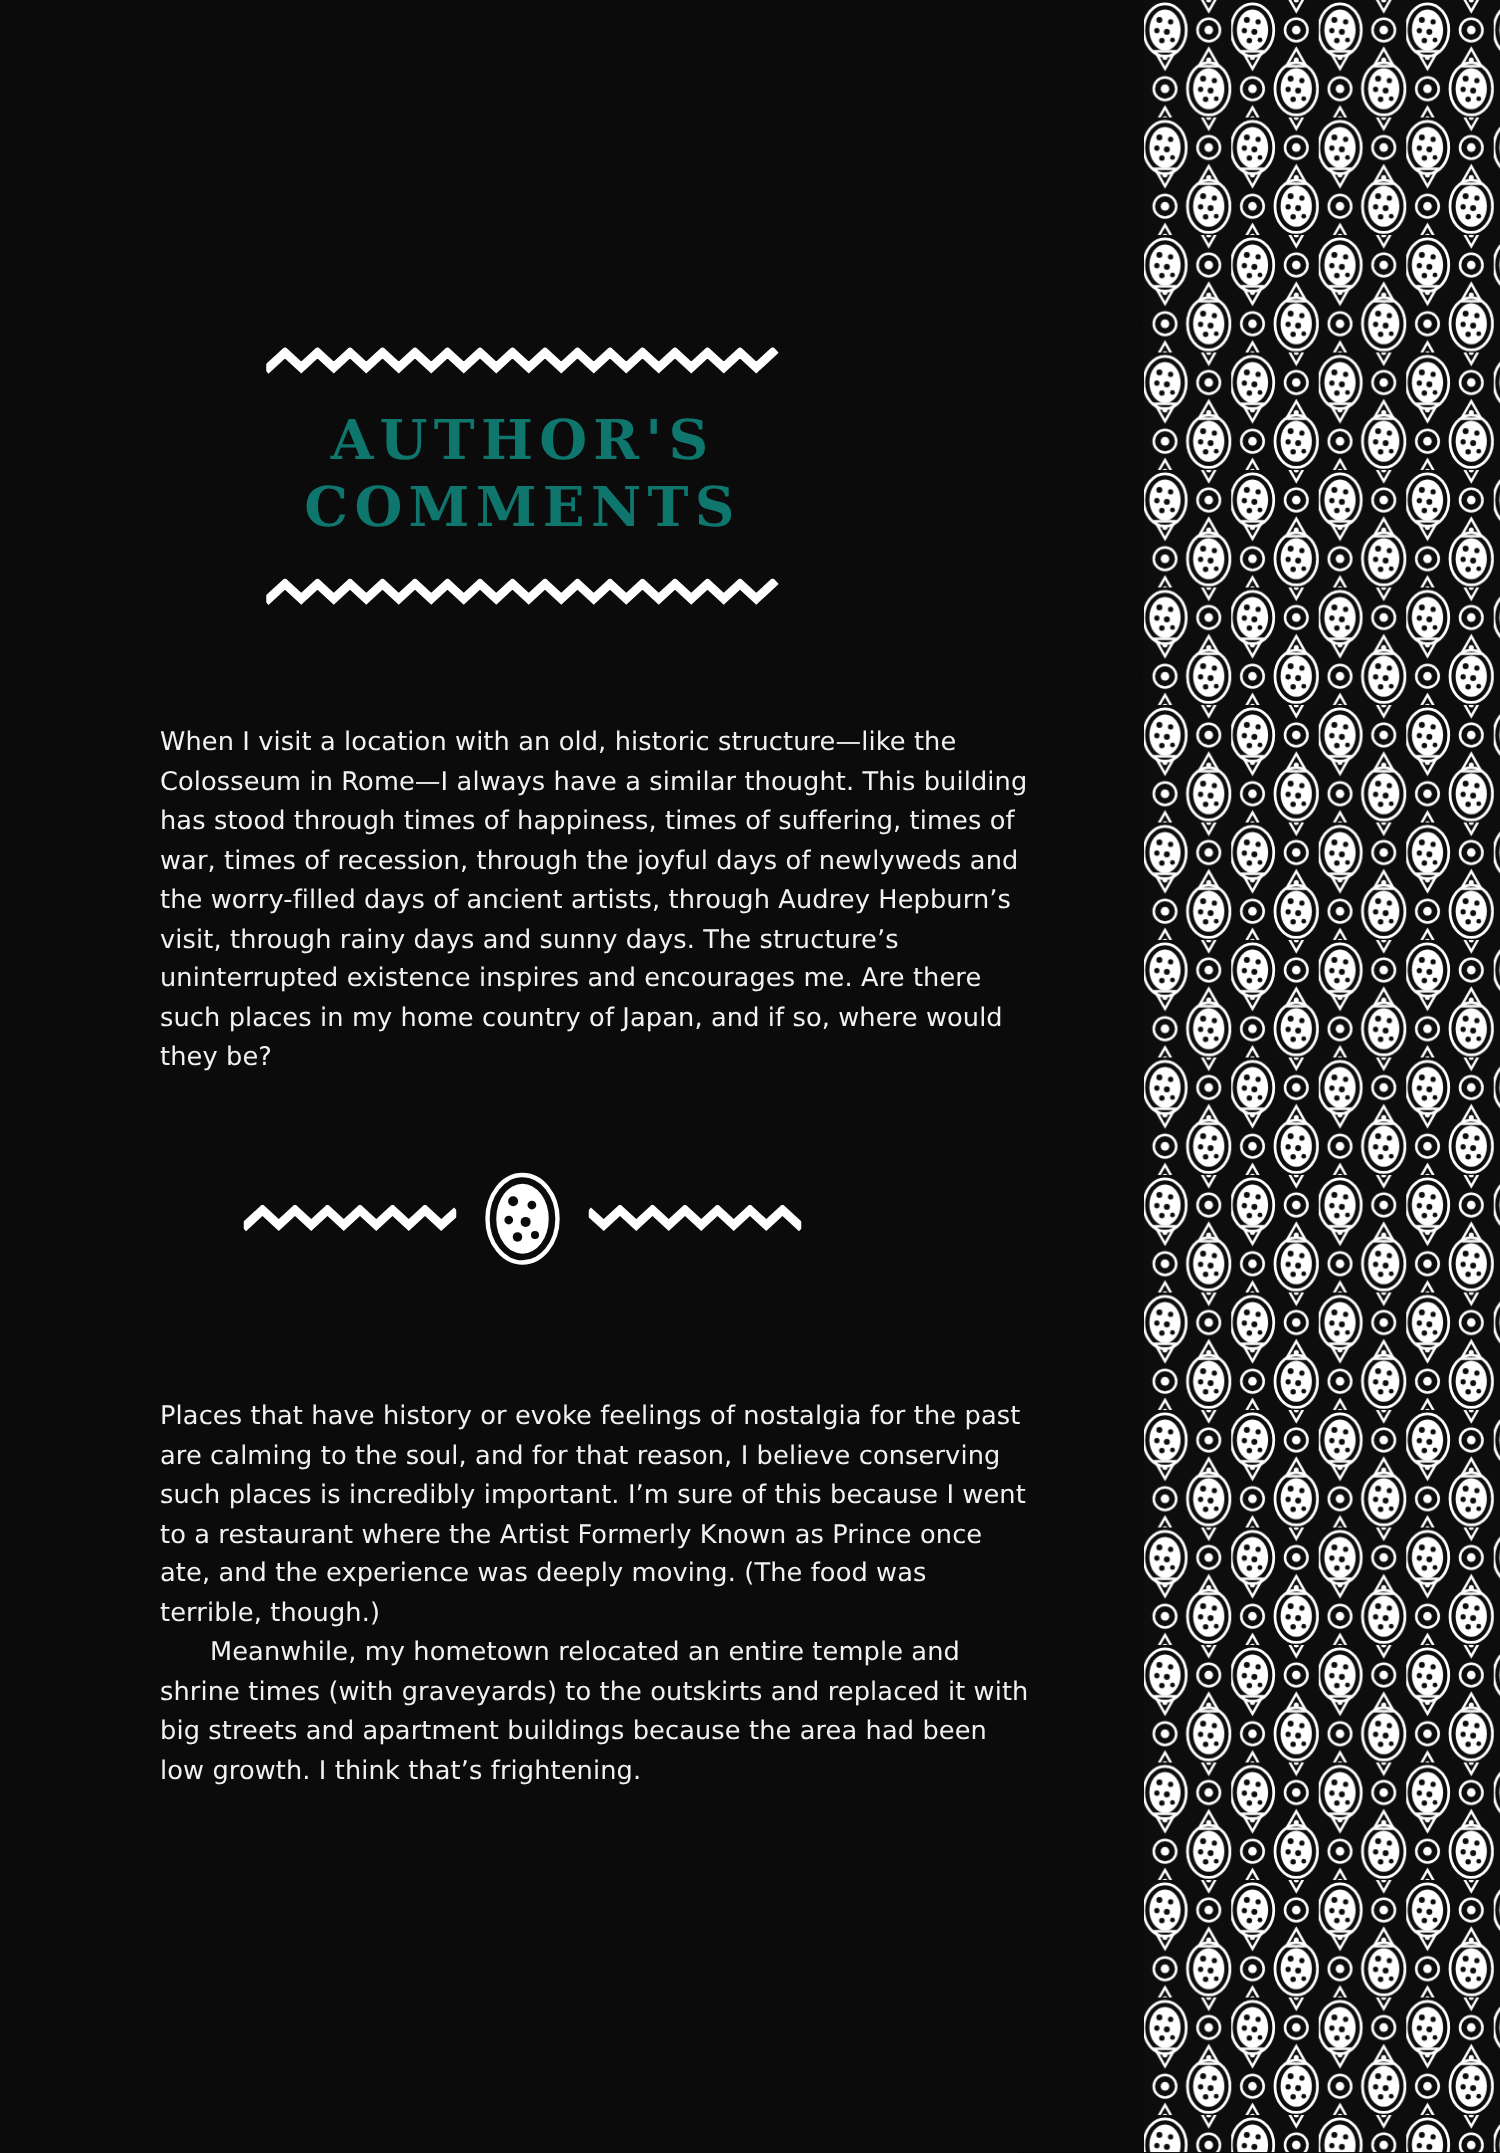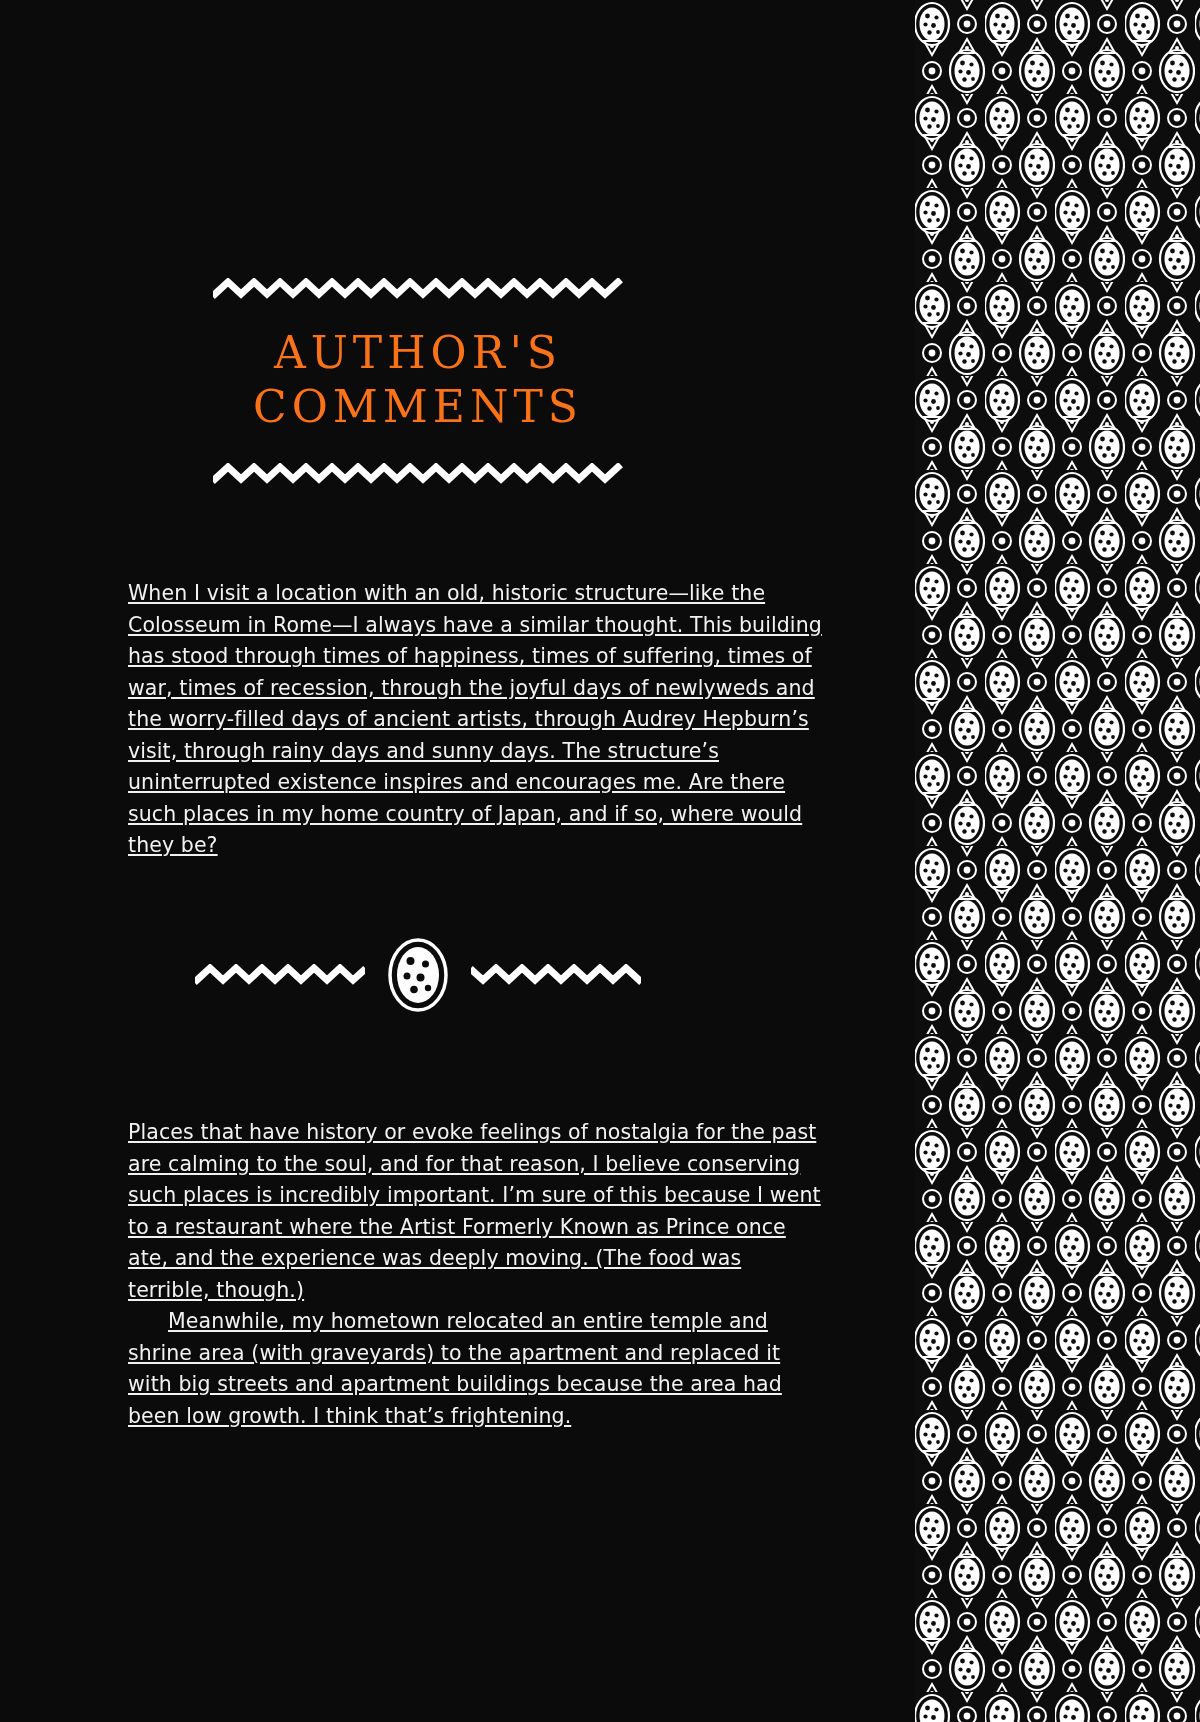--- a/index.html
+++ b/index.html
@@ -56,41 +56,40 @@
   }
   .zigzag-rule {
     display: block;
     margin: 0 auto;
   }
   .zigzag-rule.top { margin-bottom: 26px; }
   .zigzag-rule.bottom { margin-top: 30px; }
 
   .page-title {
     font-family: "DejaVu Serif", serif;
-    font-weight: 400;
+    font-weight: 700;
     font-size: 44px;
     line-height: 1.22;
     letter-spacing: 5px;
     text-transform: uppercase;
-    color: #f97316;
+    color: #0f766e;
     margin: 0;
     white-space: pre-line;
   }
 
   
   .body-text {
     position: absolute;
     left: 128px;
     width: 700px;
     font-family: "DejaVu Sans", sans-serif;
     font-size: 20.5px;
     line-height: 31.5px;
     color: #f2f2f2;
     letter-spacing: 0.1px;
-    text-decoration: underline;
   }
   .body-text.first { top: 578px; }
   .body-text.second { top: 1117px; }
 
   .body-text p {
     margin: 0;
   }
   .body-text p.indented {
     text-indent: 40px;
   }
@@ -203,17 +202,17 @@
         <circle cx="10" cy="13" r="3.2" fill="#0b0b0b"></circle>
       </svg>
 
       <svg class="zig-right" width="170" height="22" viewBox="0 0 170 22" aria-hidden="true">
         <polyline points="2,7 12,16 25,4 38,16 51,4 64,16 77,4 90,16 103,4 116,16 129,4 142,16 155,4 168,16" fill="none" stroke="#ffffff" stroke-width="7" stroke-linecap="square" stroke-linejoin="miter"></polyline>
       </svg>
     </div>
 
     <div class="body-text second">
       <p>Places that have history or evoke feelings of nostalgia for the past are calming to the soul, and for that reason, I believe conserving such places is incredibly important. I’m sure of this because I went to a restaurant where the Artist Formerly Known as Prince once ate, and the experience was deeply moving. (The food was terrible, though.)</p>
-      <p class="indented">Meanwhile, my hometown relocated an entire temple and shrine area (with graveyards) to the apartment and replaced it with big streets and apartment buildings because the area had been low growth. I think that’s frightening.</p>
+      <p class="indented">Meanwhile, my hometown relocated an entire temple and shrine times (with graveyards) to the outskirts and replaced it with big streets and apartment buildings because the area had been low growth. I think that’s frightening.</p>
     </div>
 
   </div>
 </div>
 
 </body></html>

